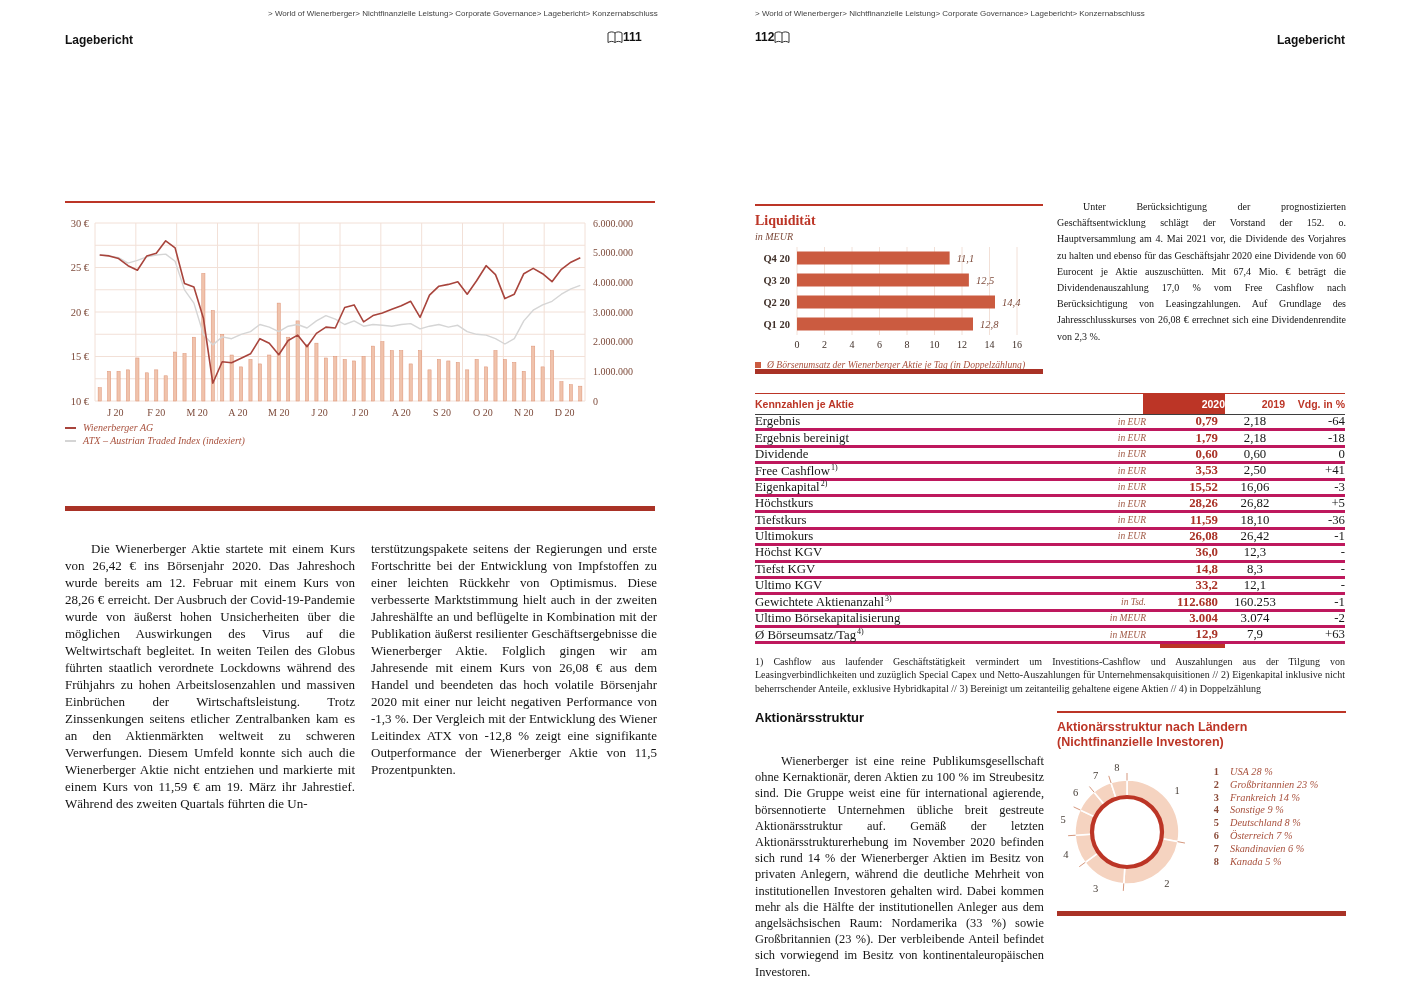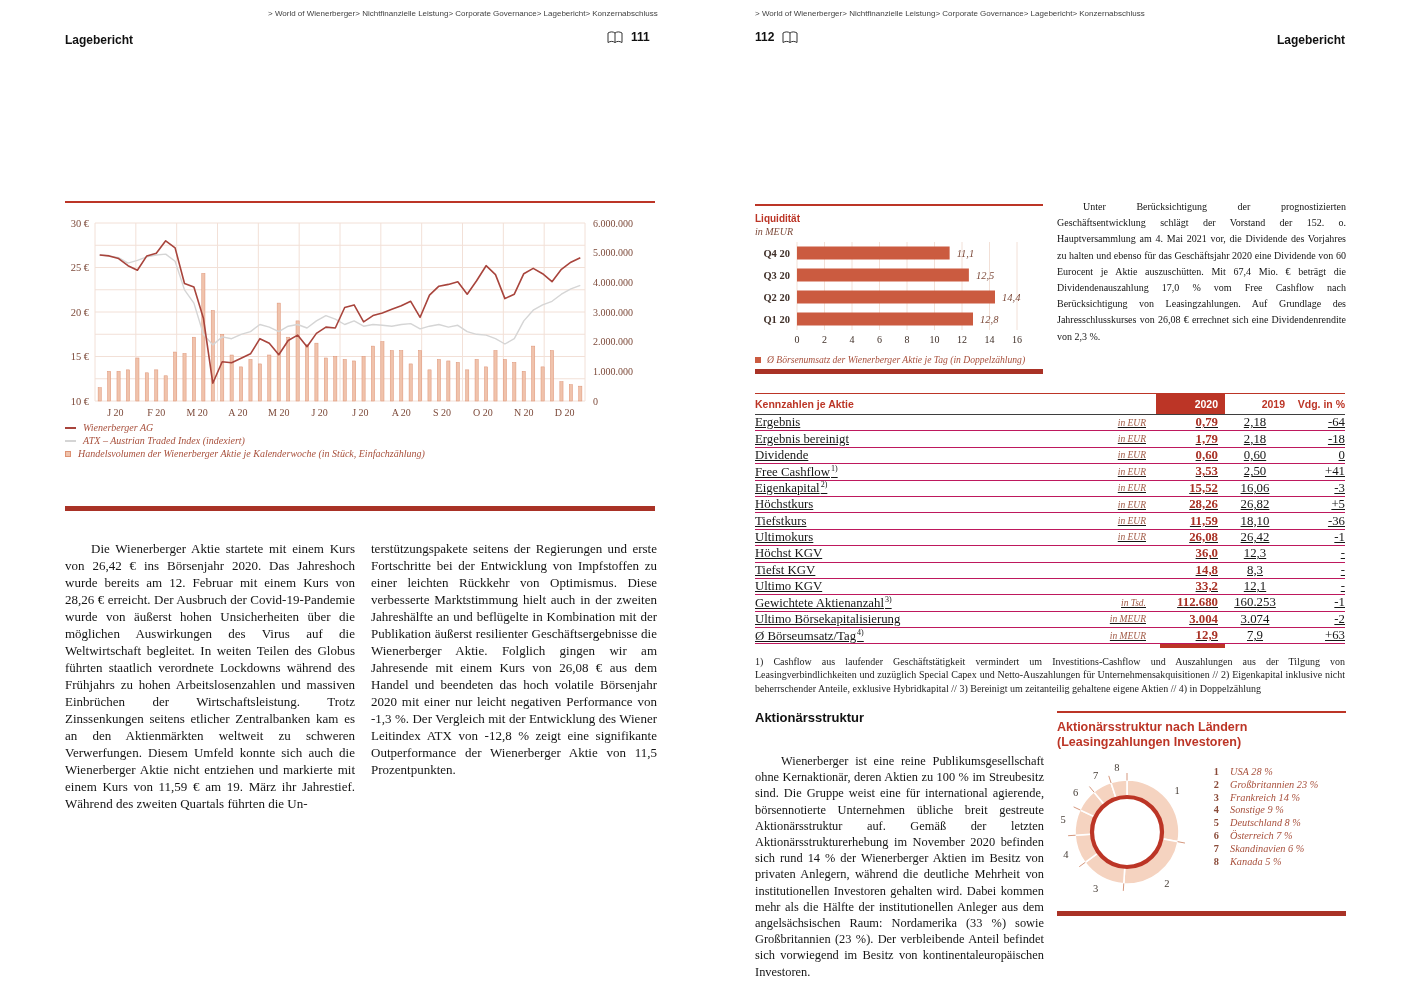--- a/index.html
+++ b/index.html
@@ -12,40 +12,40 @@
   html,body{ margin:0; padding:0; background:#fff; }
   .spread{ position:relative; width:1408px; height:995px; background:#fff;
            font-family:"Liberation Serif",serif; color:#161616; overflow:hidden; }
 
   
   .bc{ position:absolute; top:9px; width:388px; display:flex; justify-content:space-between;
        font:400 8px/1.2 "Liberation Sans",sans-serif; color:#3f3f3f; white-space:nowrap; }
   #bc-left{ left:268px; } #bc-right{ left:755px; }
   .rh{ position:absolute; top:33px; font:700 12px "Liberation Sans",sans-serif; color:#111; }
   #rh-left{ left:65px; } #rh-right{ right:63px; }
-  .pageno{ position:absolute; top:30px; display:flex; align-items:center; gap:8px;
+  .pageno{ position:absolute; top:30px; display:flex; align-items:center; 
            font:700 12px "Liberation Sans",sans-serif; color:#111; }
   #pn-left{ left:607px; } #pn-right{ left:755px; }
   .bookicon svg{ display:block; }
 
   
   .fig{ position:absolute; }
   .rule-thin{ height:2px; background:var(--red); }
   .rule-thick{ position:absolute; left:0; right:0; bottom:0; height:5px; background:var(--red-dark); }
   .fig h2{ margin:7px 0 0; font:700 13.5px "Liberation Sans",sans-serif; color:var(--red); }
   #fig-stock{ left:65px; top:201px; width:590px; height:310px; }
   #stock-svg{ display:block; margin-top:10px; }
   #stock-legend{ margin-top:2px; }
   .leg-row{ display:flex; align-items:center; gap:7px; height:13px;
             font:italic 10px "Liberation Serif",serif; color:var(--legend-text); }
   .mk-line{ width:11px; height:0; border-top:2px solid #a8443c; flex:0 0 auto; }
   .mk-sq{ width:6px; height:6px; flex:0 0 auto; }
 
   #fig-liq{ left:755px; top:204px; width:288px; height:170px; }
-  #fig-liq h2{ font-size:10px; }
+  #fig-liq h2{ font-size:14px;font-family:Liberation Serif, serif; }
   #fig-liq .sub{ font:italic 10px "Liberation Serif",serif; color:#7d4a3a; margin-top:2px; }
   #liq-svg{ display:block; margin-top:3px; }
   #liq-legend{ display:flex; align-items:center; gap:6px; margin-top:2px;
                font:italic 9.6px "Liberation Serif",serif; color:var(--legend-text); }
 
   #fig-donut{ left:1057px; top:711px; width:289px; height:205px; }
   #fig-donut h2{ font-size:12.5px; line-height:15px; }
   .donut-wrap{ display:flex; margin-top:2px; }
   #donut-legend{ margin-top:14px; margin-left:2px; }
   .dl-row{ display:flex; gap:11px; font:italic 10.3px/12.8px "Liberation Serif",serif; color:var(--legend-text); }
@@ -61,24 +61,24 @@
   #para-dividend{ left:1057px; top:199px; width:289px; font-size:10px; line-height:16.2px; }
   #para-akt{ left:755px; top:716px; width:289px; font-size:12.4px; line-height:16.2px;margin-top:37px; }
   #sec-akt{ position:absolute; left:755px; top:697px; font:700 13px "Liberation Sans",sans-serif; color:#111; }
 
   
   #kt{ position:absolute; left:755px; top:393px; width:590px; }
   .kt-head{ display:flex; align-items:stretch; height:22px;
             border-top:1.5px solid var(--red); border-bottom:1px solid #3e3e3e; }
   .kt-head span{ display:flex; align-items:center; font:700 10.5px "Liberation Sans",sans-serif; color:var(--red); }
   .kt-head .hl{ flex:1; }
-  .kt-head .h20{ width:69px; background:var(--red); color:#fff; justify-content:flex-end; padding-right:7px; }
+  .kt-head .h20{ width:82px; background:var(--red); color:#fff; justify-content:flex-end; }
   .kt-head .h19{ width:60px; justify-content:flex-end; }
   .kt-head .hvd{ width:60px; justify-content:flex-end; }
-  .t-row{ display:flex; align-items:center; height:16.4px; border-bottom:1px solid #be185d; font-size:12.8px;text-decoration:underline; }
+  .t-row{ display:flex; align-items:center; height:16.4px; border-bottom:3px solid #be185d; font-size:12.8px; }
   .c-label{ flex:1; }
   .c-label sup{ font-size:8px; margin-left:1px; }
   .c-unit{ width:70px; text-align:right; font:italic 9.5px "Liberation Serif",serif; color:#a05844; padding-right:14px; }
   .c-20{ width:65px; text-align:right; padding-right:7px; font-weight:700; color:var(--red-dark); }
   .c-19{ width:60px; text-align:center; }
   .c-vd{ width:60px; text-align:right; }
   .u2020{ margin-left:405px; width:65px; height:3.5px; background:var(--red); }
   .footnotes{ margin-top:7px; font:10px/13.4px "Liberation Serif",serif; color:#1c1c1c; text-align:justify; }
 </style>
 </head>
@@ -226,24 +226,20 @@
       </svg>
     <div id="stock-legend">
         <div class="leg-row">
           <span class="mk-line" style="border-top-color: rgb(168, 68, 60);"></span>
           <span class="leg-label">Wienerberger AG</span>
         </div>
         <div class="leg-row">
           <span class="mk-line" style="border-top-color: rgb(213, 213, 213);"></span>
           <span class="leg-label">ATX – Austrian Traded Index (indexiert)</span>
         </div>
-        <div class="leg-row">
-          <span class="mk-sq" style="background: rgb(240, 195, 172); border: 1px solid rgb(221, 146, 116);"></span>
-          <span class="leg-label">Handelsvolumen der Wienerberger Aktie je Kalenderwoche (in Stück, Einfachzählung)</span>
-        </div>
       </div>
     <div class="rule-thick"></div>
   </figure>
 
   <div class="bodycol indent" id="col1">
     <p>Die Wienerberger Aktie startete mit einem Kurs von 26,42 € ins Börsenjahr 2020. Das Jahreshoch wurde bereits am 12. Februar mit einem Kurs von 28,26 € erreicht. Der Ausbruch der Covid-19-Pandemie wurde von äußerst hohen Unsicherheiten über die möglichen Auswirkungen des Virus auf die Weltwirtschaft begleitet. In weiten Teilen des Globus führten staatlich verordnete Lockdowns während des Frühjahrs zu hohen Arbeitslosenzahlen und massiven Einbrüchen der Wirtschaftsleistung. Trotz Zinssenkungen seitens etlicher Zentralbanken kam es an den Aktienmärkten weltweit zu schweren Verwerfungen. Diesem Umfeld konnte sich auch die Wienerberger Aktie nicht entziehen und markierte mit einem Kurs von 11,59 € am 19. März ihr Jahrestief. Während des zweiten Quartals führten die Un-</p>
   </div>
   <div class="bodycol" id="col2">
     <p>terstützungspakete seitens der Regierungen und erste Fortschritte bei der Entwicklung von Impfstoffen zu einer leichten Rückkehr von Optimismus. Diese verbesserte Marktstimmung hielt auch in der zweiten Jahreshälfte an und beflügelte in Kombination mit der Publikation äußerst resilienter Geschäftsergebnisse die Wienerberger Aktie. Folglich gingen wir am Jahresende mit einem Kurs von 26,08 € aus dem Handel und beendeten das hoch volatile Börsenjahr 2020 mit einer nur leicht negativen Performance von -1,3 %. Der Vergleich mit der Entwicklung des Wiener Leitindex ATX von -12,8 % zeigt eine signifikante Outperformance der Wienerberger Aktie von 11,5 Prozentpunkten.</p>
   </div>
@@ -406,21 +402,21 @@
     <p class="footnotes">1) Cashflow aus laufender Geschäftstätigkeit vermindert um Investitions-Cashflow und Auszahlungen aus der Tilgung von Leasingverbindlichkeiten und zuzüglich Special Capex und Netto-Auszahlungen für Unternehmensakquisitionen // 2) Eigenkapital inklusive nicht beherrschender Anteile, exklusive Hybridkapital // 3) Bereinigt um zeitanteilig gehaltene eigene Aktien // 4) in Doppelzählung</p>
   </div>
 
   <h3 id="sec-akt">Aktionärsstruktur</h3>
   <div class="bodycol indent" id="para-akt">
     <p>Wienerberger ist eine reine Publikumsgesellschaft ohne Kernaktionär, deren Aktien zu 100 % im Streubesitz sind. Die Gruppe weist eine für international agierende, börsennotierte Unternehmen übliche breit gestreute Aktionärsstruktur auf. Gemäß der letzten Aktionärsstrukturerhebung im November 2020 befinden sich rund 14 % der Wienerberger Aktien im Besitz von privaten Anlegern, während die deutliche Mehrheit von institutionellen Investoren gehalten wird. Dabei kommen mehr als die Hälfte der institutionellen Anleger aus dem angelsächsischen Raum: Nordamerika (33 %) sowie Großbritannien (23 %). Der verbleibende Anteil befindet sich vorwiegend im Besitz von kontinentaleuropäischen Investoren.</p>
   </div>
 
   <figure class="fig" id="fig-donut" style="margin:0">
     <div class="rule-thin"></div>
-    <h2><span>Aktionärsstruktur nach Ländern</span><br><span>(Leasingzahlungen Investoren)</span></h2>
+    <h2><span>Aktionärsstruktur nach Ländern</span><br><span>(Nichtfinanzielle Investoren)</span></h2>
     <div class="donut-wrap">
       <svg id="donut-svg" width="152" height="158" viewBox="0 0 152 158">
           <path d="M70 28 A52 52 0 0 1 121.0789370378918 89.74382835845769 L102.41547927404673 86.18358338132892 A33 33 0 0 0 70 47 Z" fill="#f5d3c0" stroke="#fff" stroke-width="1.6"></path>
           <text x="120.08336078042632" y="42.06744066633517" font-family="Liberation Serif, serif" text-anchor="middle" font-size="10.5" fill="#453c35">1</text>
           <path d="M121.0789370378918 89.74382835845769 A52 52 0 0 1 66.73489298447572 131.89738987827013 L67.92791285553267 112.93488203813297 A33 33 0 0 0 102.41547927404673 86.18358338132892 Z" fill="#f5d3c0" stroke="#fff" stroke-width="1.6"></path>
           <text x="109.83895848744348" y="134.86007580441986" font-family="Liberation Serif, serif" text-anchor="middle" font-size="10.5" fill="#453c35">2</text>
           <path d="M66.73489298447572 131.89738987827013 A52 52 0 0 1 27.931116292502736 110.5648331192086 L43.30243918562674 99.39691332565161 A33 33 0 0 0 67.92791285553267 112.93488203813297 Z" fill="#f5d3c0" stroke="#fff" stroke-width="1.6"></path>
           <text x="38.6860111833885" y="140.45993420285112" font-family="Liberation Serif, serif" text-anchor="middle" font-size="10.5" fill="#453c35">3</text>
           <path d="M27.931116292502736 110.5648331192086 A52 52 0 0 1 18.10261012172988 83.26510701552434 L37.06511796186704 82.07208714446736 A33 33 0 0 0 43.30243918562674 99.39691332565161 Z" fill="#f5d3c0" stroke="#fff" stroke-width="1.6"></path>
           <text x="8.842750017975355" y="105.51796481594397" font-family="Liberation Serif, serif" text-anchor="middle" font-size="10.5" fill="#453c35">4</text>

